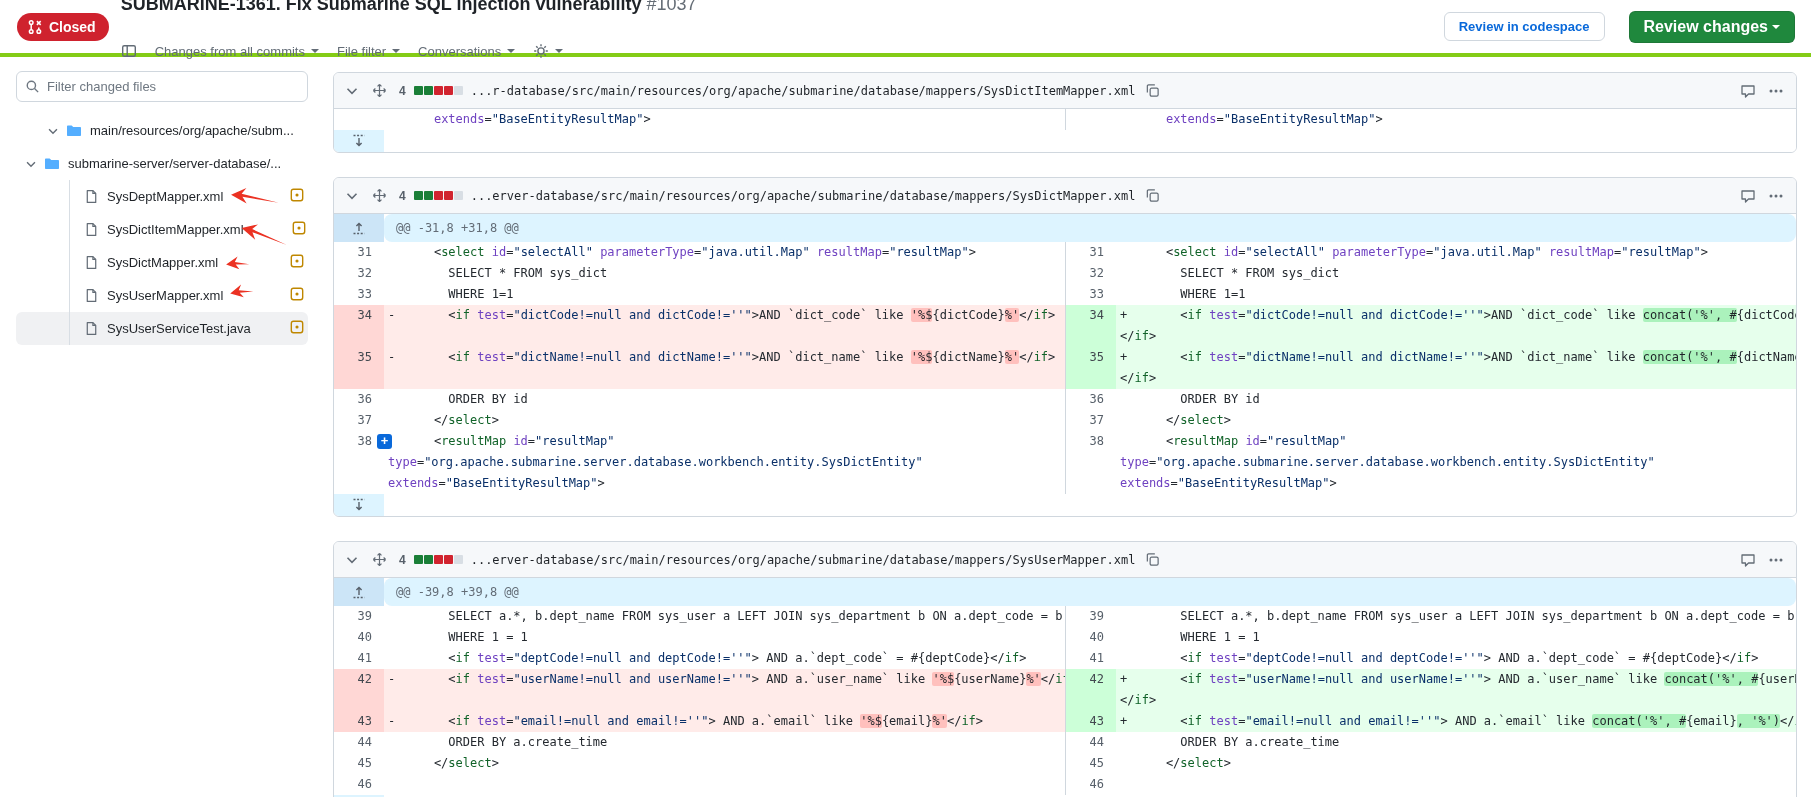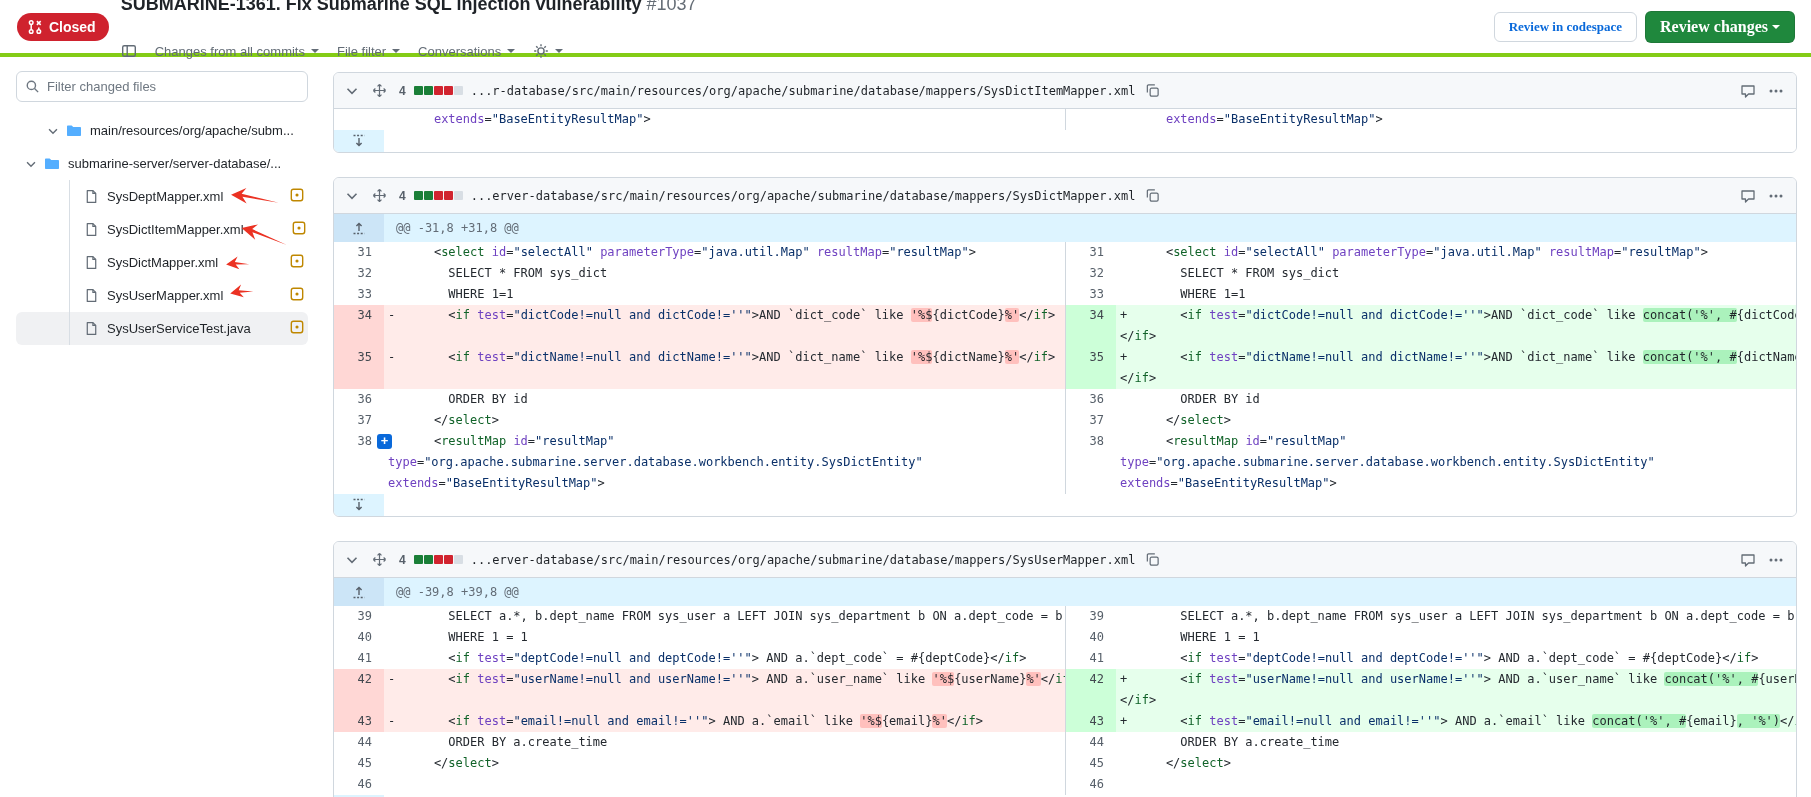--- a/index.html
+++ b/index.html
@@ -23,21 +23,21 @@
   }
   .title-block { display:flex; flex-direction:column; gap:19px; }
   .title-row { font-size:18px; font-weight:bold; line-height:20px; }
   .pr-number { color:#656d76; font-weight:normal; }
   .toolbar { display:flex; align-items:center; gap:18px; margin-top:10px; }
   .tb-btn {
     background:none; border:none; padding:0; color:#636c76; font-size:13px;
     font-family:inherit; display:inline-flex; align-items:center; gap:2px; cursor:pointer;
   }
   .caret { width:0; height:0; border:4px solid transparent; border-top-color:currentColor; margin-left:4px; transform:translateY(2px); }
-  .hdr-right { display:flex; align-items:center; gap:8px;font-family:Liberation Serif, serif; }
+  .hdr-right { display:flex; align-items:center; gap:24px; }
   .btn-codespace {
     color:#0969da; background:#fff; border:1px solid #d0d7de; border-radius:6px;
     font-size:13px; font-weight:600; padding:6px 14px; font-family:inherit; cursor:pointer;
   }
   .btn-review {
     color:#fff; background:#1f883d; border:1px solid rgba(27,31,36,0.15); border-radius:6px;
     font-size:16px; font-weight:600; padding:6px 14px; font-family:inherit; cursor:pointer;
     display:inline-flex; align-items:center;
   }
 
@@ -82,21 +82,21 @@
   .diffstat i.del { background:#d1242f; }
   .diffstat i.neutral { background:#d8dee4; }
   .fh-path { font-family:"DejaVu Sans Mono", monospace; font-size:12px; color:#1f2328; white-space:nowrap; overflow:hidden; }
   .fh-spacer { flex:1; }
   .fh-iconbtn { background:none; border:none; padding:2px; cursor:pointer; display:inline-flex; }
 
   .hunk-row { display:flex; }
   .hunk-gutter { width:50px; flex:none; background:#cce5f7; display:flex; align-items:center; justify-content:center; cursor:pointer; }
   .hunk-text {
     flex:1; background:#ddf4ff; color:#636c76; font-family:"DejaVu Sans Mono", monospace;
-    font-size:12px; line-height:28px; padding-left:12px; white-space:pre;
+    font-size:12px; line-height:28px; padding-left:12px; white-space:pre;border-radius:8px;
   }
   .hunk-row, .hunk-gutter { height:28px; }
 
   .diff-row { display:flex; }
   .pane { width:50%; display:flex; min-width:0; }
   .pane.right { border-left:1px solid #d0d7de; }
   .lnum {
     width:50px; flex:none; font-family:"DejaVu Sans Mono", monospace; font-size:12px;
     color:#57606a; text-align:right; padding:0 12px 0 0; line-height:21px; position:relative; cursor:pointer;
   }

